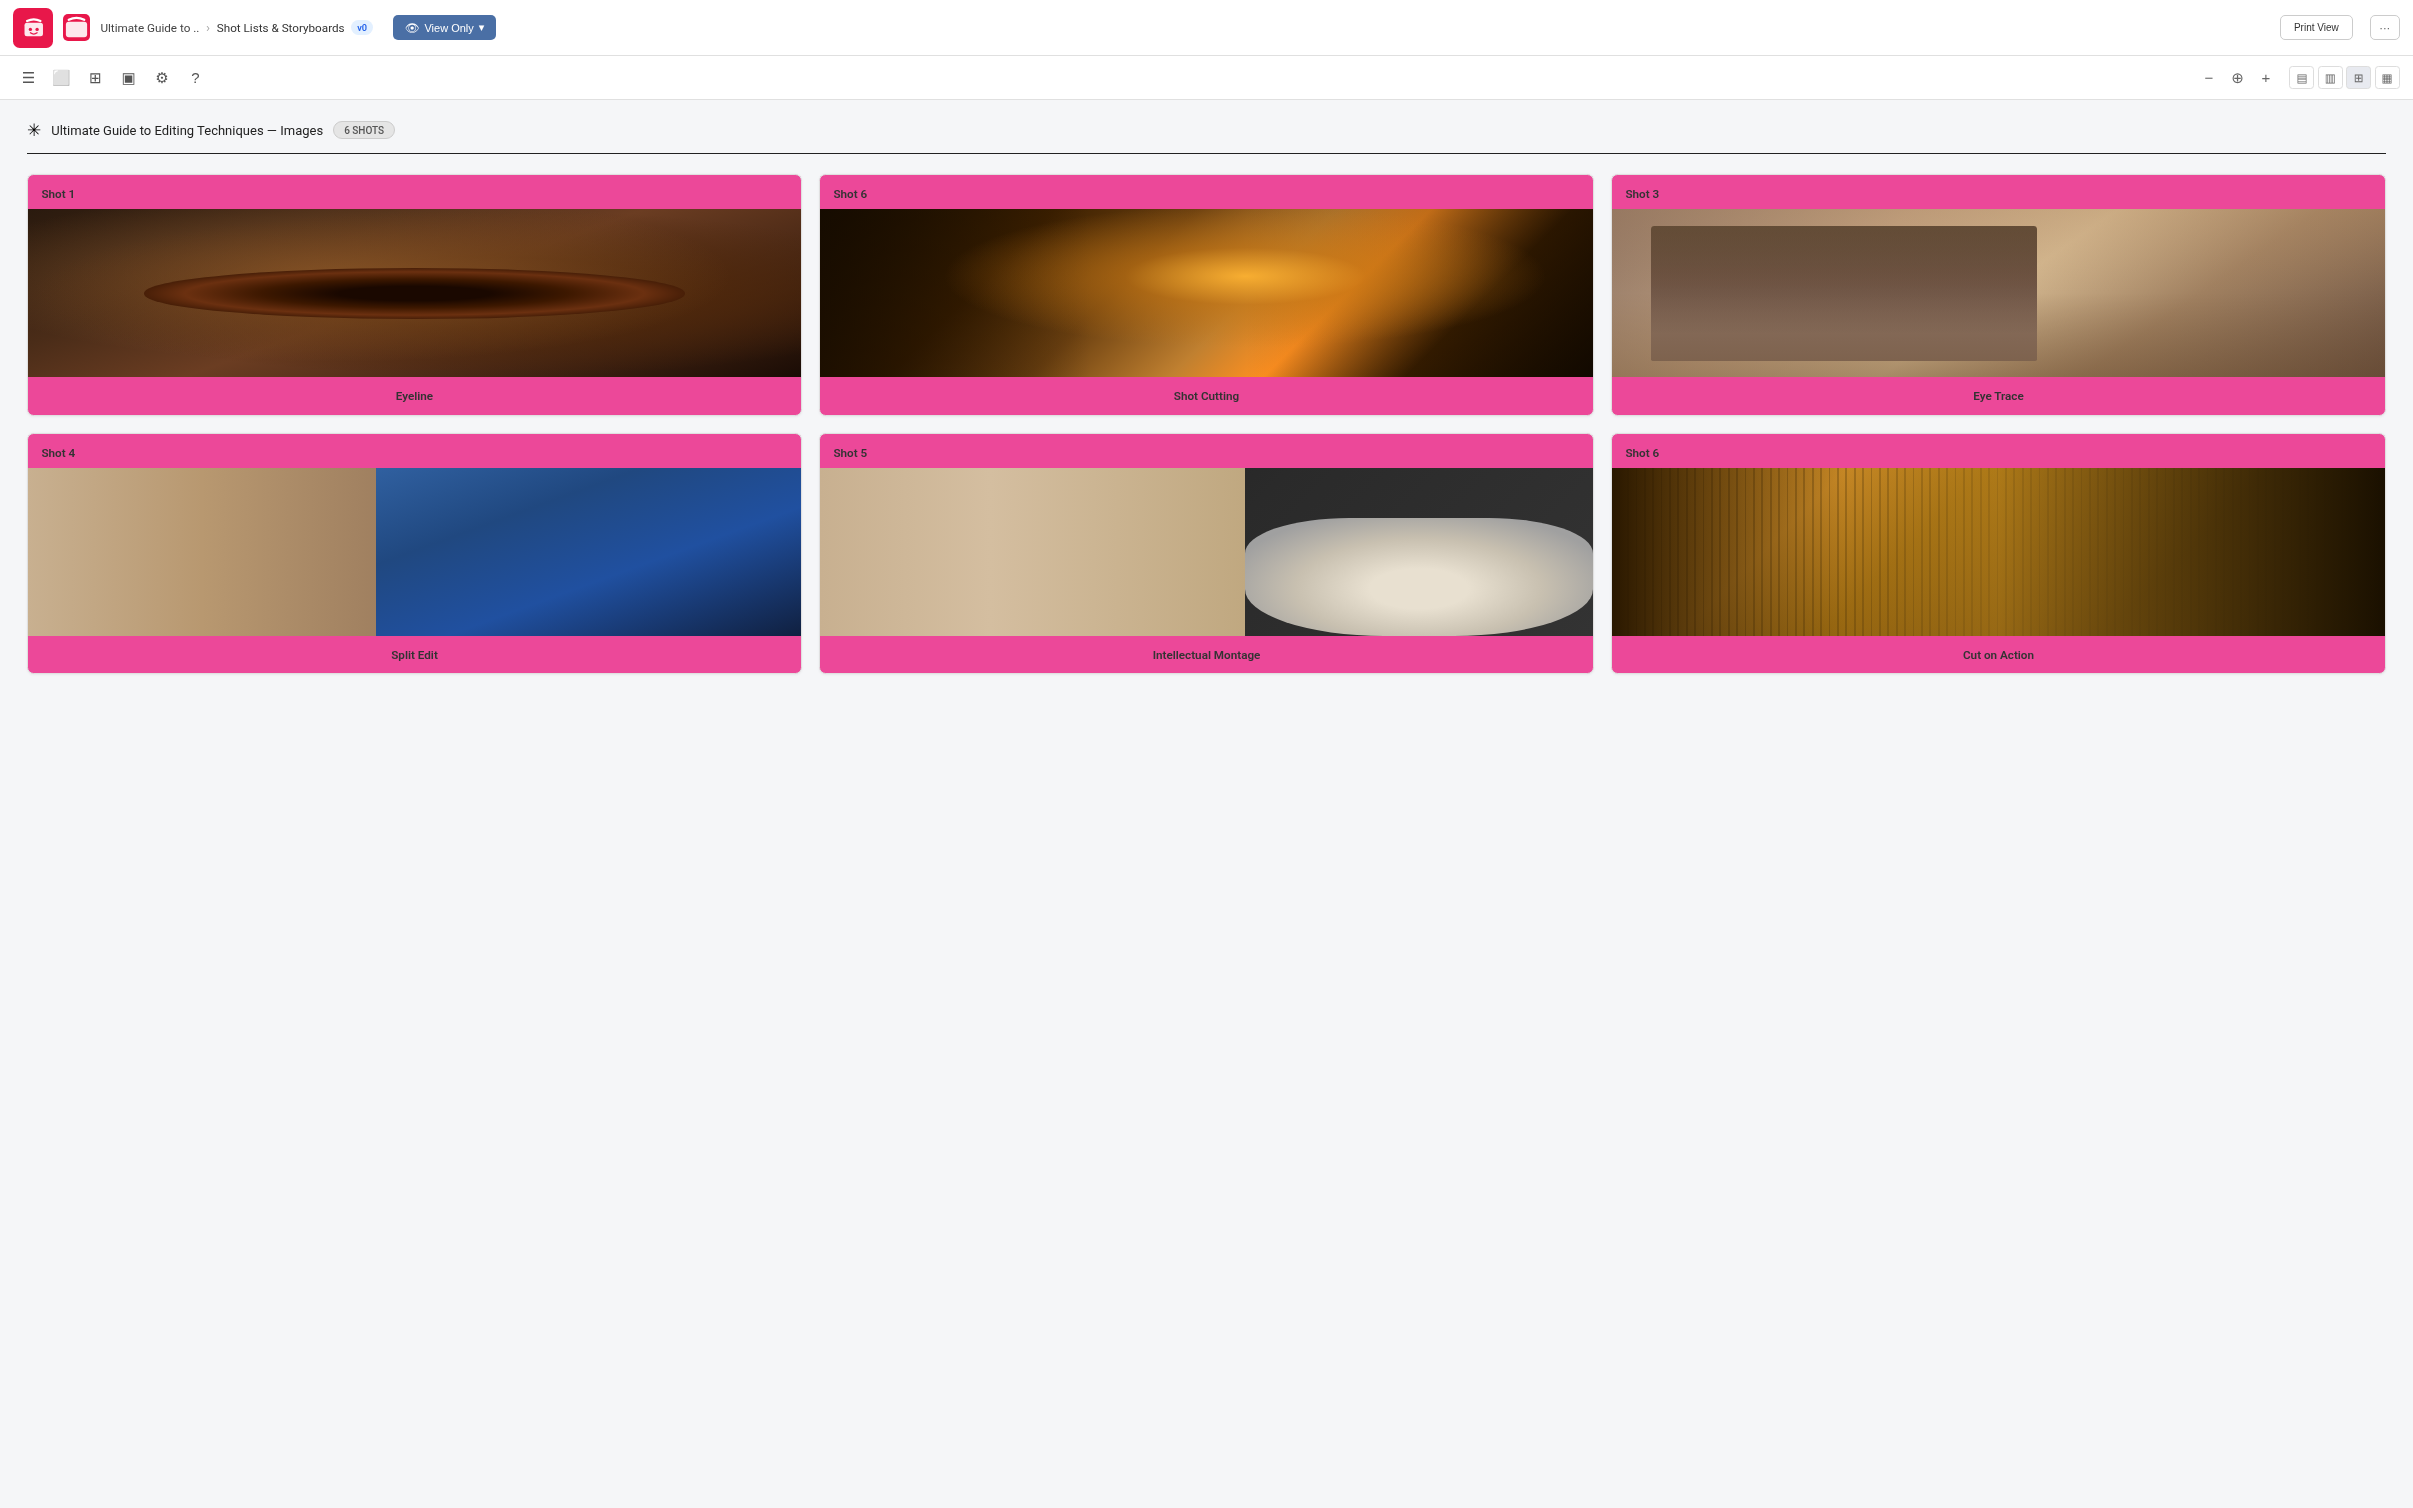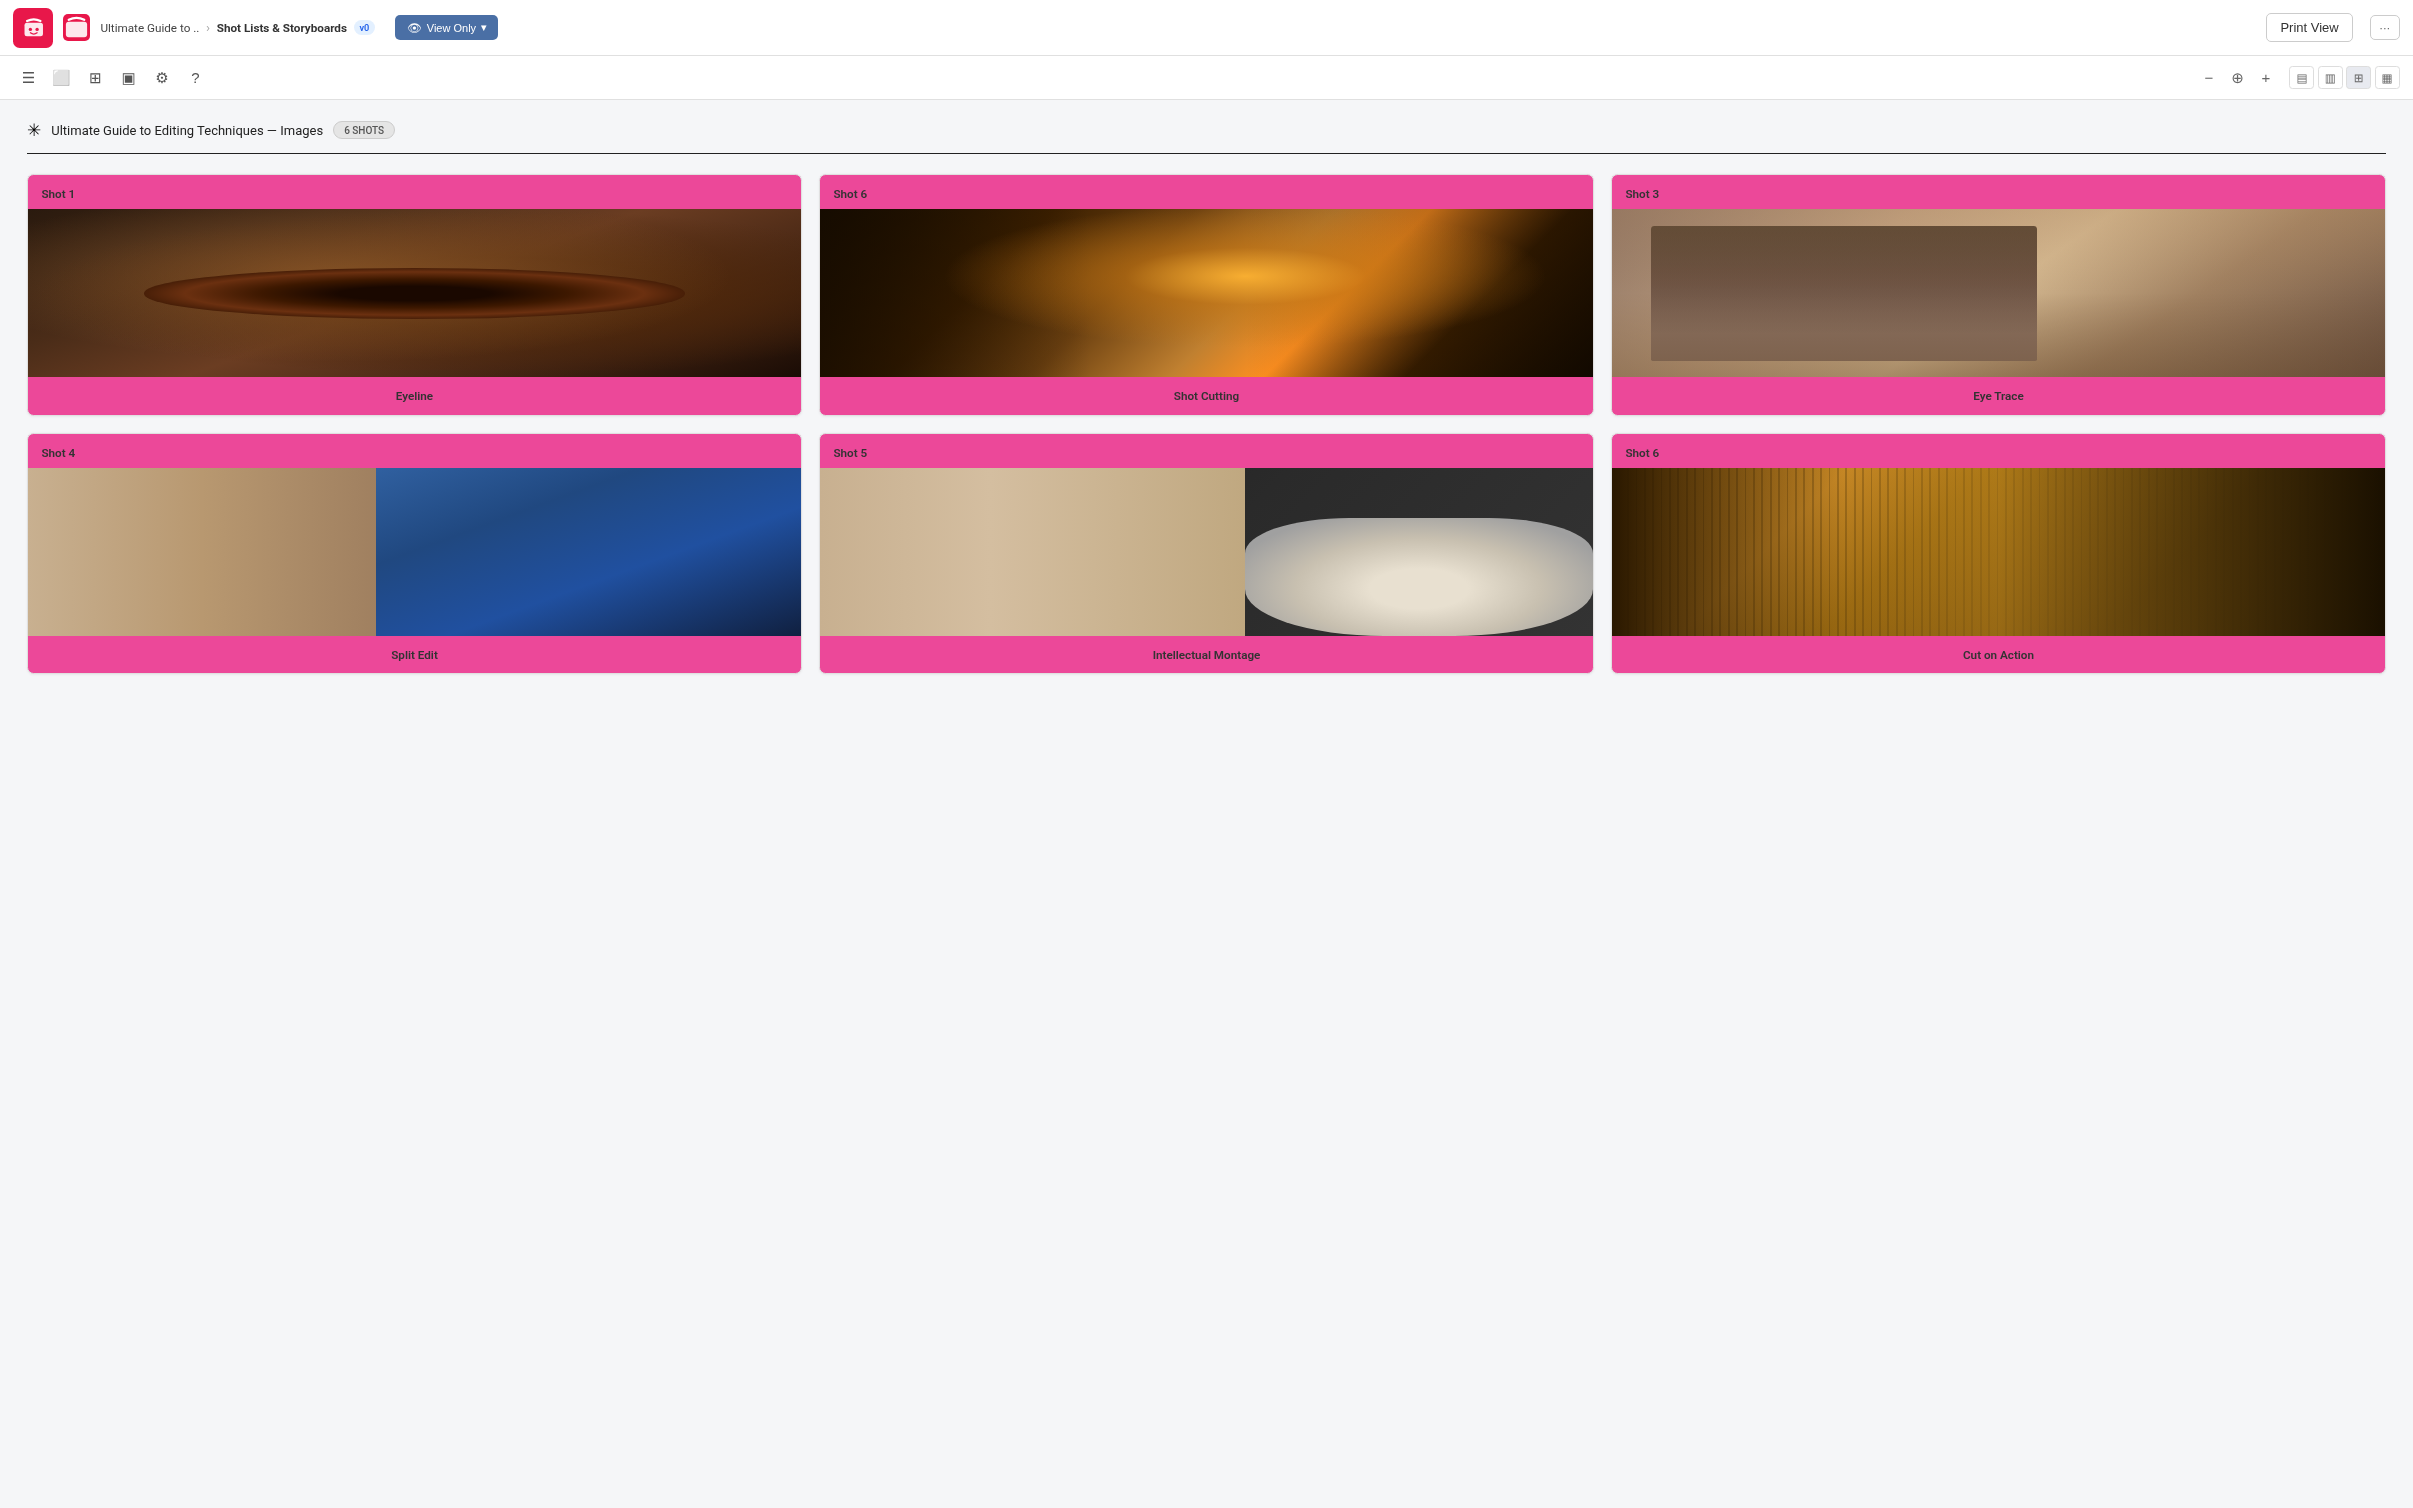--- a/index.html
+++ b/index.html
@@ -28,21 +28,21 @@
       background: #e8174a;
       border-radius: 5px;
       display: flex; align-items: center; justify-content: center;
       flex-shrink: 0;
     }
     .nav-breadcrumb {
       display: flex; align-items: center; gap: 6.7px;
       font-size: 11.7px; color: #444;
     }
     .nav-breadcrumb .sep { color: #aaa; font-size: 13.4px; }
-    .nav-breadcrumb .current { font-weight: 700; color: #333; }
+    .nav-breadcrumb .current { font-weight: 400; color: #333; }
     .version-badge {
       background: #e3f0ff;
       color: #2563eb;
       font-size: 9.2px;
       font-weight: 600;
       padding: 1.7px 5.9px;
       border-radius: 8.4px;
     }
     .view-only-btn {
       margin-left: 10px;
@@ -56,21 +56,21 @@
       cursor: pointer;
       display: flex; align-items: center; gap: 5px;
     }
     .view-only-btn .eye-icon { font-size: 11.7px; }
     .nav-spacer { flex: 1; }
     .print-view-btn {
       background: #fff;
       border: 0.8px solid #ccc;
       border-radius: 5px;
       padding: 5.9px 13.4px;
-      font-size: 13px;
+      font-size: 10px;
       cursor: pointer;
       color: #333;
     }
     .more-btn {
       background: #fff;
       border: 0.8px solid #ccc;
       border-radius: 5px;
       padding: 5.9px 8.4px;
       font-size: 11px;
       cursor: pointer;

